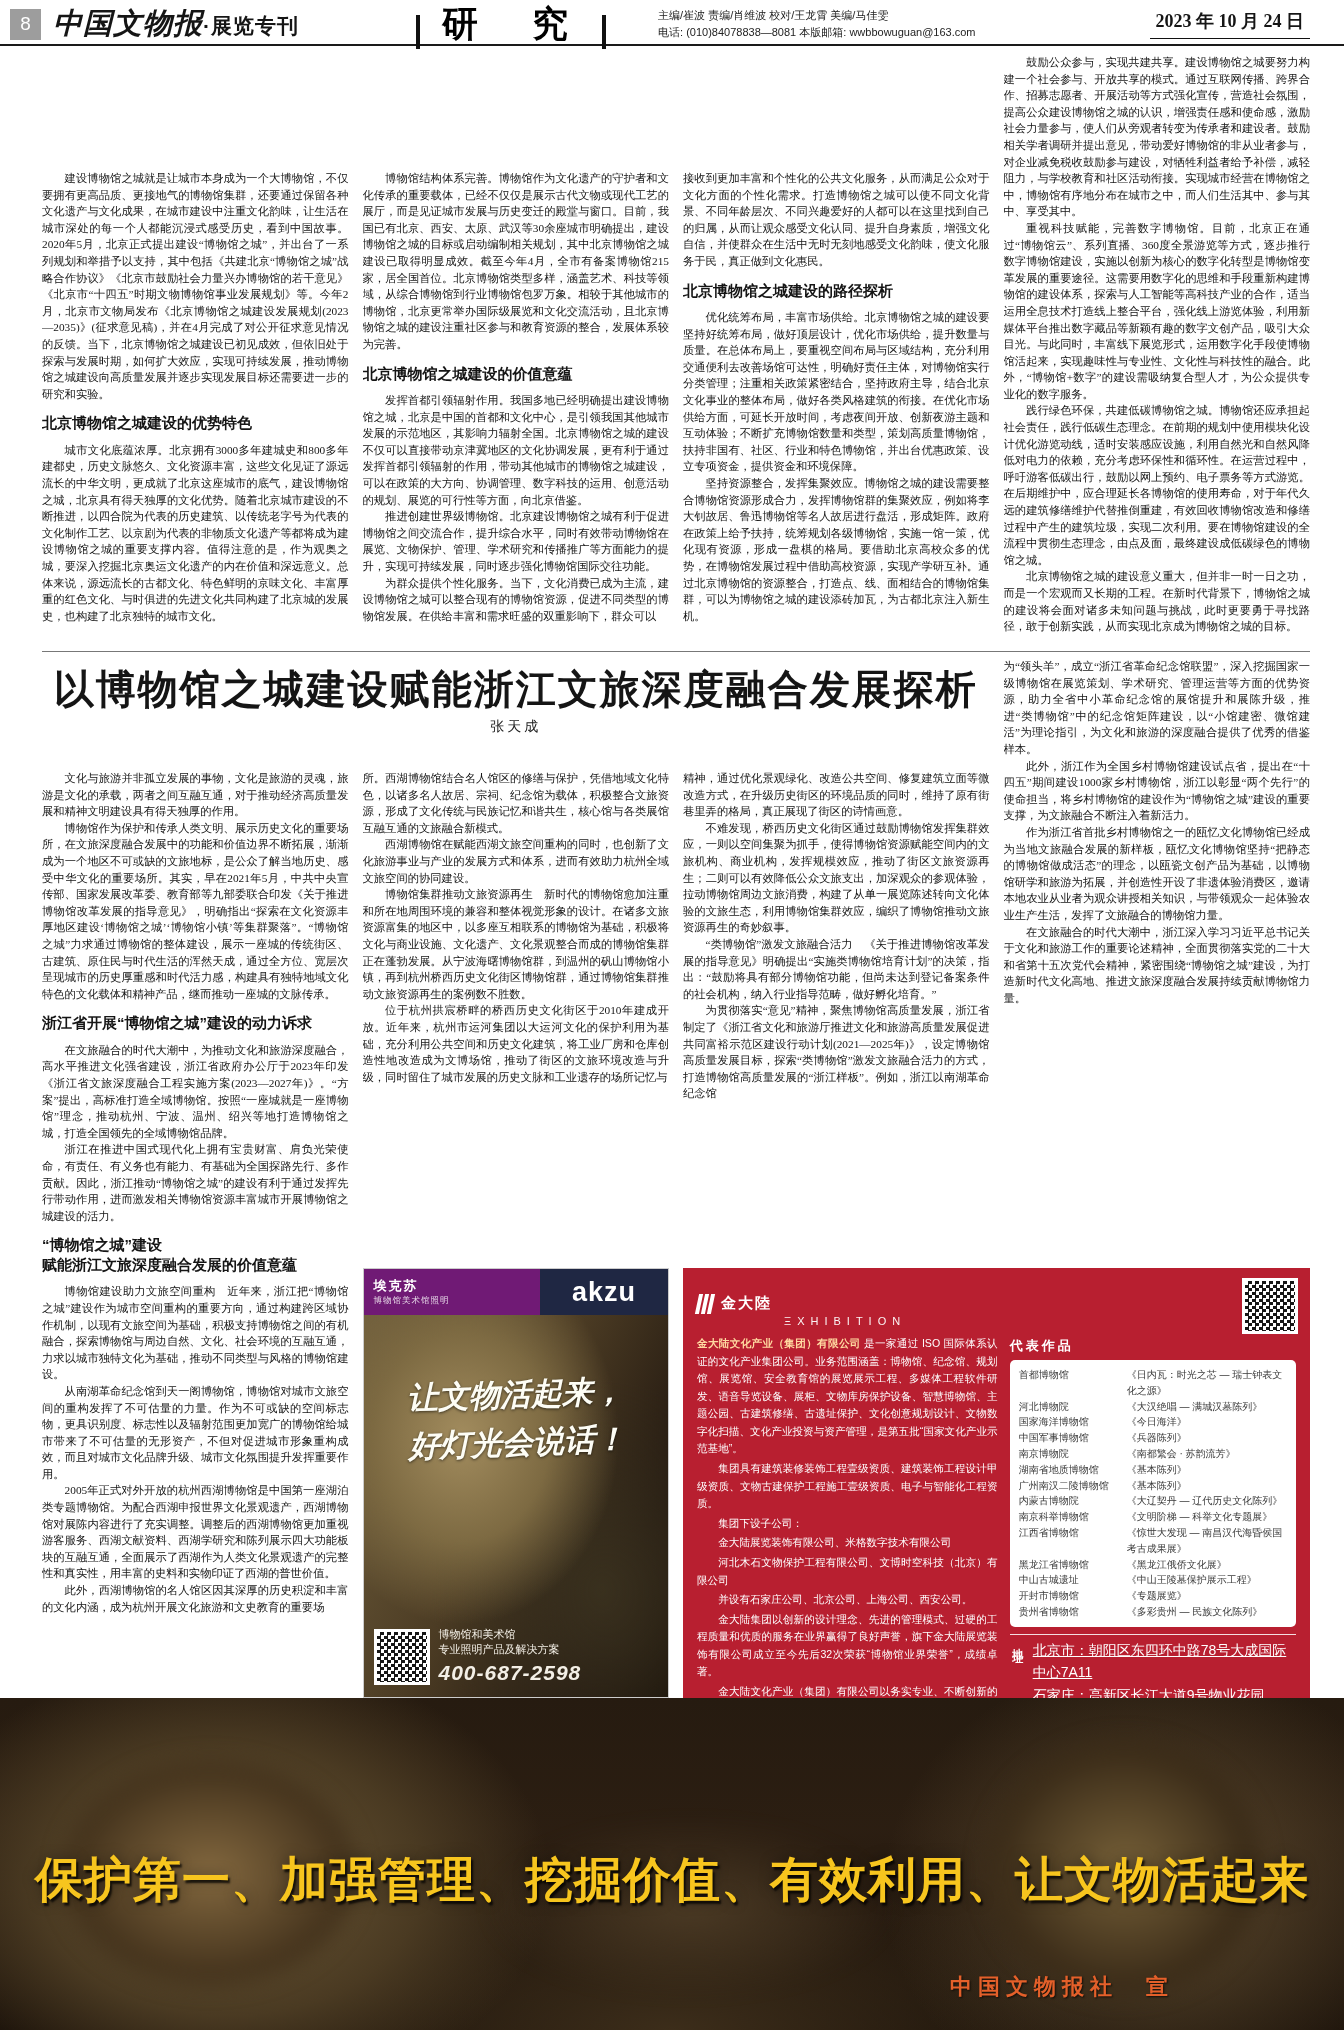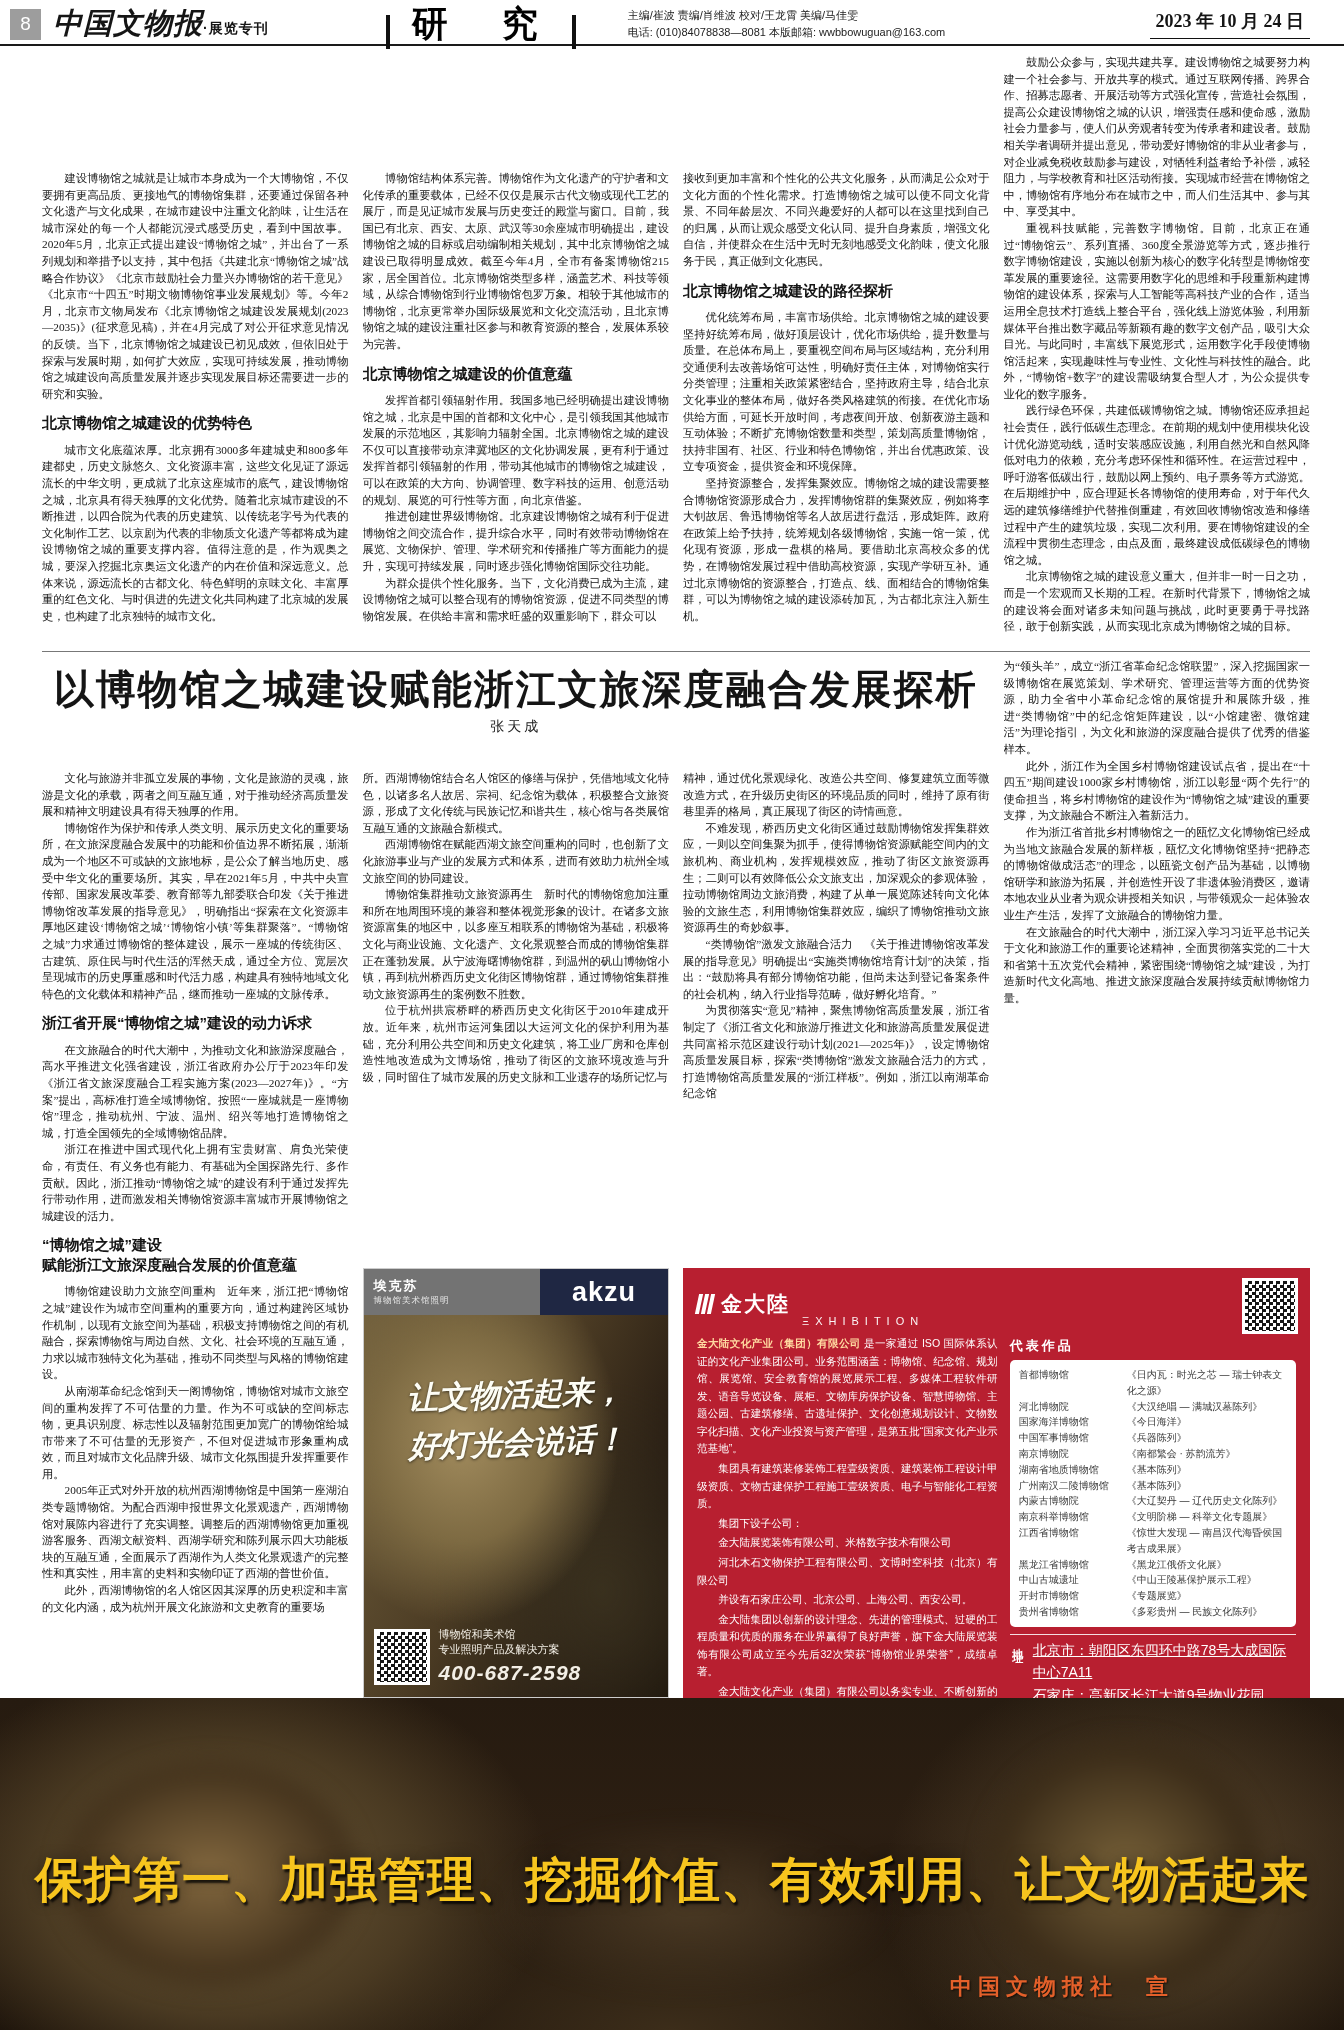--- a/index.html
+++ b/index.html
@@ -2,21 +2,21 @@
 <html><head>
 <meta charset="utf-8">
 <style>
   html,body{margin:0;padding:0;background:#e8e8e8;}
   .page{width:1344px;height:2040px;background:#fff;position:relative;overflow:hidden;
         font-family:"Liberation Serif","DejaVu Serif",serif;color:#151515;margin:0 auto;}
   
   .hdr{height:46px;display:flex;align-items:center;padding:4px 34px 0 10px;border-bottom:2px solid #1a1a1a;box-sizing:border-box;}
   .pagenum{width:31px;height:31px;background:#9d9d9d;color:#fff;font-size:19px;display:flex;align-items:center;justify-content:center;font-family:"Liberation Sans",sans-serif;}
   .masthead{margin-left:12px;font-weight:bold;font-style:italic;font-size:29px;letter-spacing:1px;white-space:nowrap;}
-  .mast-suffix{font-style:normal;font-weight:600;font-size:14px;font-family:"Liberation Sans",sans-serif;letter-spacing:1px;}
+  .mast-suffix{font-style:normal;font-weight:600;font-size:21px;font-family:"Liberation Sans",sans-serif;letter-spacing:1px;}
   .section-wrap{display:flex;align-items:flex-end;margin-left:105px;}
   .vbar{width:4px;height:34px;background:#111;margin:0 12px;}
   .section-title{font-size:36px;font-weight:900;font-family:"Liberation Sans",sans-serif;letter-spacing:22px;text-indent:10px;color:#000;}
   .staff{margin-left:40px;font-family:"Liberation Sans",sans-serif;font-size:11px;line-height:1.55;color:#222;white-space:nowrap;}
   .issue-date{margin-left:auto;font-size:18px;font-weight:600;border-bottom:1px solid #111;padding:0 6px 5px 6px;white-space:nowrap;}
   
   .article{padding:0 34px 0 42px;box-sizing:border-box;}
   .a1{height:600px;overflow:hidden;display:grid;grid-template-columns:repeat(4,1fr);grid-template-rows:116px 1fr;column-gap:14px;padding-top:8px;}
   .a1-head{grid-column:1/4;grid-row:1;text-align:center;}
   .a-title{font-size:44px;font-weight:bold;letter-spacing:2px;margin:10px 0 6px;line-height:1.1;}
@@ -30,41 +30,41 @@
   .divider{border:none;border-top:1px solid #777;margin:5px 34px 6px 42px;}
   
   .a2{height:1040px;overflow:hidden;display:grid;grid-template-columns:repeat(4,1fr);grid-template-rows:112px 498px 1fr;column-gap:14px;}
   .a2-head{grid-column:1/4;grid-row:1;text-align:center;}
   .a2-title{font-size:40px;}
   .d1{grid-column:1;grid-row:2/4;} .d2{grid-column:2;grid-row:2;} .d3{grid-column:3;grid-row:2;}
   .d4{grid-column:4;grid-row:1/3;}
   
   .akzu{grid-column:2;grid-row:3;display:flex;flex-direction:column;border:1px solid #ccc;box-sizing:border-box;}
   .akzu-top{display:flex;height:46px;}
-  .akzu-top-left{flex:1.3;background:#737373;color:#fff;display:flex;flex-direction:column;justify-content:center;padding-left:10px;font-family:"Liberation Sans",sans-serif;}
+  .akzu-top-left{flex:1.3;background:#701a75;color:#fff;display:flex;flex-direction:column;justify-content:center;padding-left:10px;font-family:"Liberation Sans",sans-serif;}
   .akzu-cn{font-size:13px;font-weight:bold;letter-spacing:2px;}
   .akzu-tag{font-size:8.5px;opacity:.85;letter-spacing:1px;}
   .akzu-top-right{flex:1;background:#1f2743;color:#fff;display:flex;align-items:center;justify-content:center;font-family:"Liberation Sans",sans-serif;font-weight:bold;font-size:27px;letter-spacing:1px;}
   .akzu-photo{flex:1;position:relative;overflow:hidden;background:
      radial-gradient(210px 250px at 32% 32%,#a28c5e 0%,#7d6a42 42%,rgba(60,45,25,0) 75%),
      radial-gradient(240px 300px at 78% 72%,#39301e 0%,rgba(22,15,9,0) 70%),
      linear-gradient(115deg,#6f5e3c 0%,#4c3c24 45%,#221810 80%,#150e07 100%);}
   .akzu-slogan{position:absolute;top:56px;left:0;right:0;text-align:center;color:#fdfdf5;
      font-size:31px;font-weight:bold;font-style:italic;line-height:1.55;transform:rotate(-2deg);
      text-shadow:0 1px 3px rgba(0,0,0,.6);}
   .akzu-foot{position:absolute;left:10px;bottom:10px;display:flex;align-items:center;gap:9px;color:#f3efe6;}
   .qr{width:56px;height:56px;background:#fff;padding:3px;box-sizing:border-box;}
   .qr-i{width:100%;height:100%;background:repeating-conic-gradient(#161616 0 25%,#fff 0 50%) 0 0/7px 7px;}
   .akzu-foot-txt{font-family:"Liberation Sans",sans-serif;font-size:11px;line-height:1.4;}
   .akzu-phone{font-size:21px;font-weight:bold;font-style:italic;letter-spacing:1px;}
   
   .jdl{grid-column:3/5;grid-row:3;background:#b81f30;color:#fff;padding:12px 14px;box-sizing:border-box;position:relative;overflow:hidden;font-family:"Liberation Sans",sans-serif;}
   .jdl-logo-row{display:flex;align-items:center;gap:8px;margin-bottom:8px;}
   .jdl-mark{display:flex;gap:2px;} .jdl-mark span{display:block;width:4px;height:20px;background:#fff;transform:skewX(-12deg);}
-  .jdl-name{font-size:21px;font-weight:bold;letter-spacing:2px;}
+  .jdl-name{font-size:15px;font-weight:bold;letter-spacing:2px;}
   .jdl-exh{font-size:11px;letter-spacing:6px;opacity:.95;margin-left:4px;margin-top:35px;}
   .jdl-qr{position:absolute;top:10px;right:12px;}
   .jdl-body{display:flex;gap:12px;}
   .jdl-left{flex:1.05;font-size:10.6px;line-height:1.66;text-align:justify;}
   .jdl-left p{margin:0 0 2px;text-indent:2em;}
   .jdl-left p.noind{text-indent:0;}
   .jdl-lead{color:#ffd9a0;font-weight:bold;}
   .jdl-right{flex:1;display:flex;flex-direction:column;}
   .works-title{font-size:13px;font-weight:bold;letter-spacing:3px;margin:2px 0 5px;}
   .works{background:#fff;color:#3a3a3a;border-radius:5px;padding:7px 9px;font-size:10px;line-height:1.58;}

